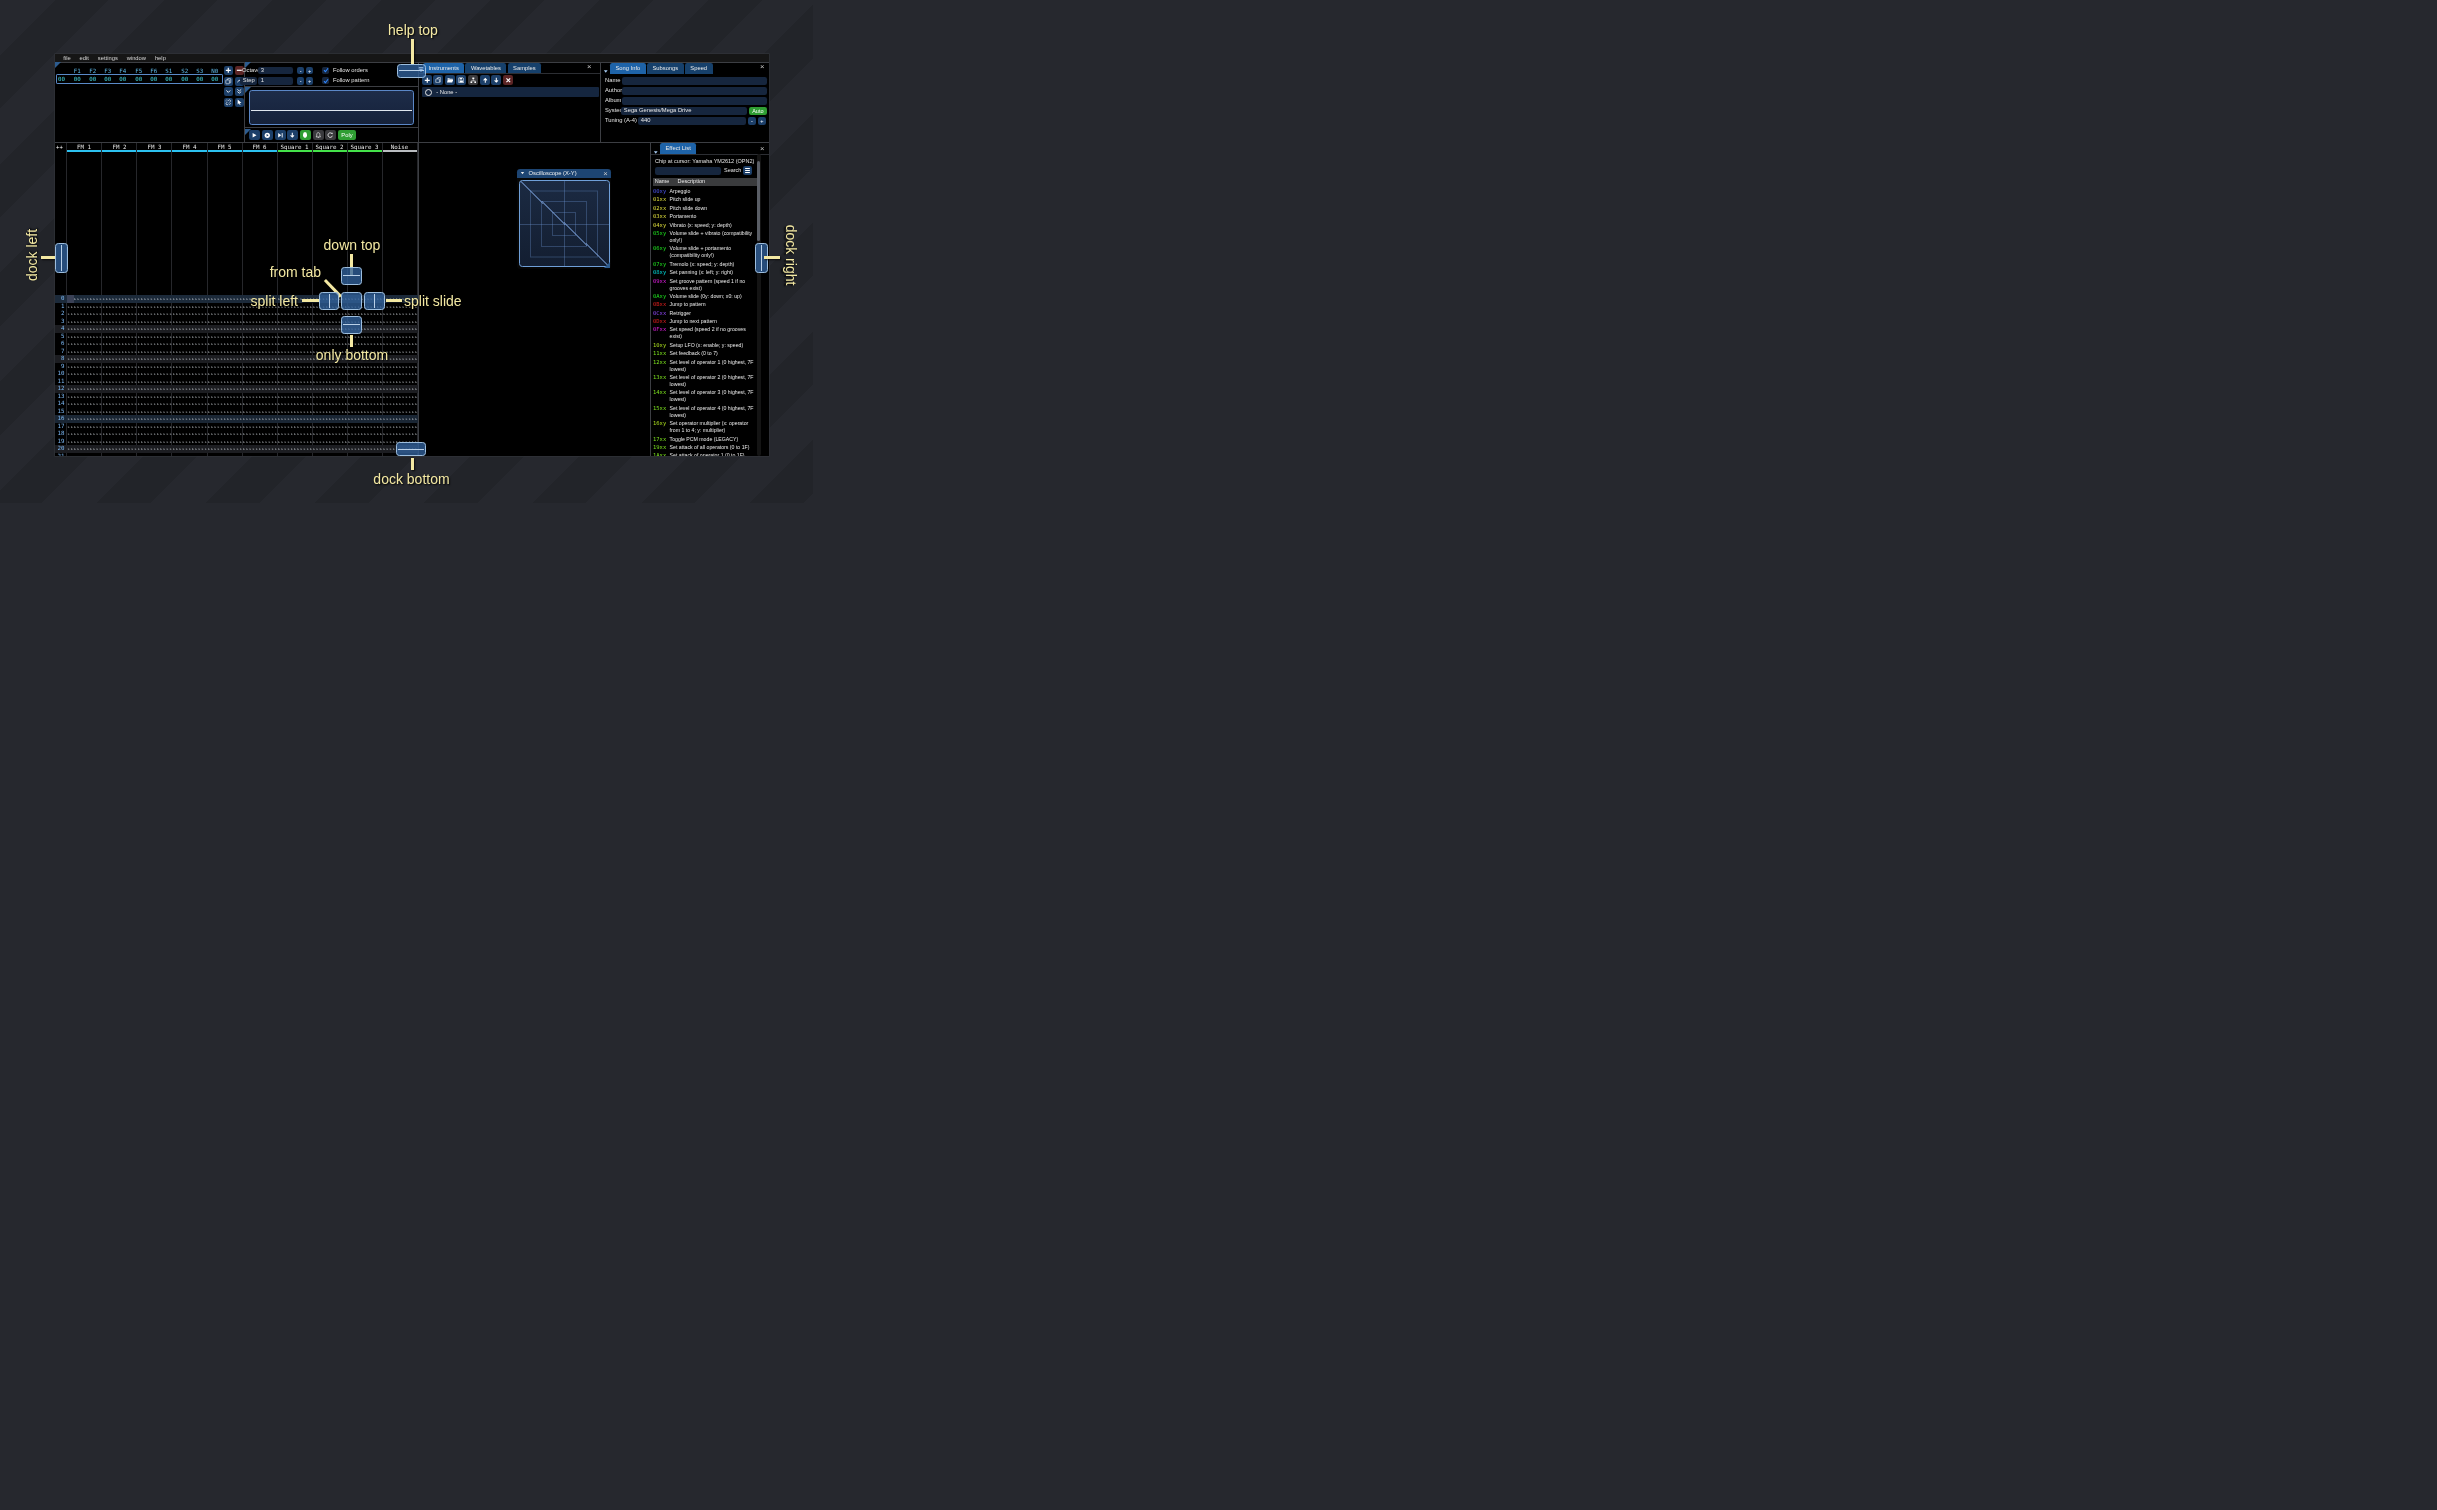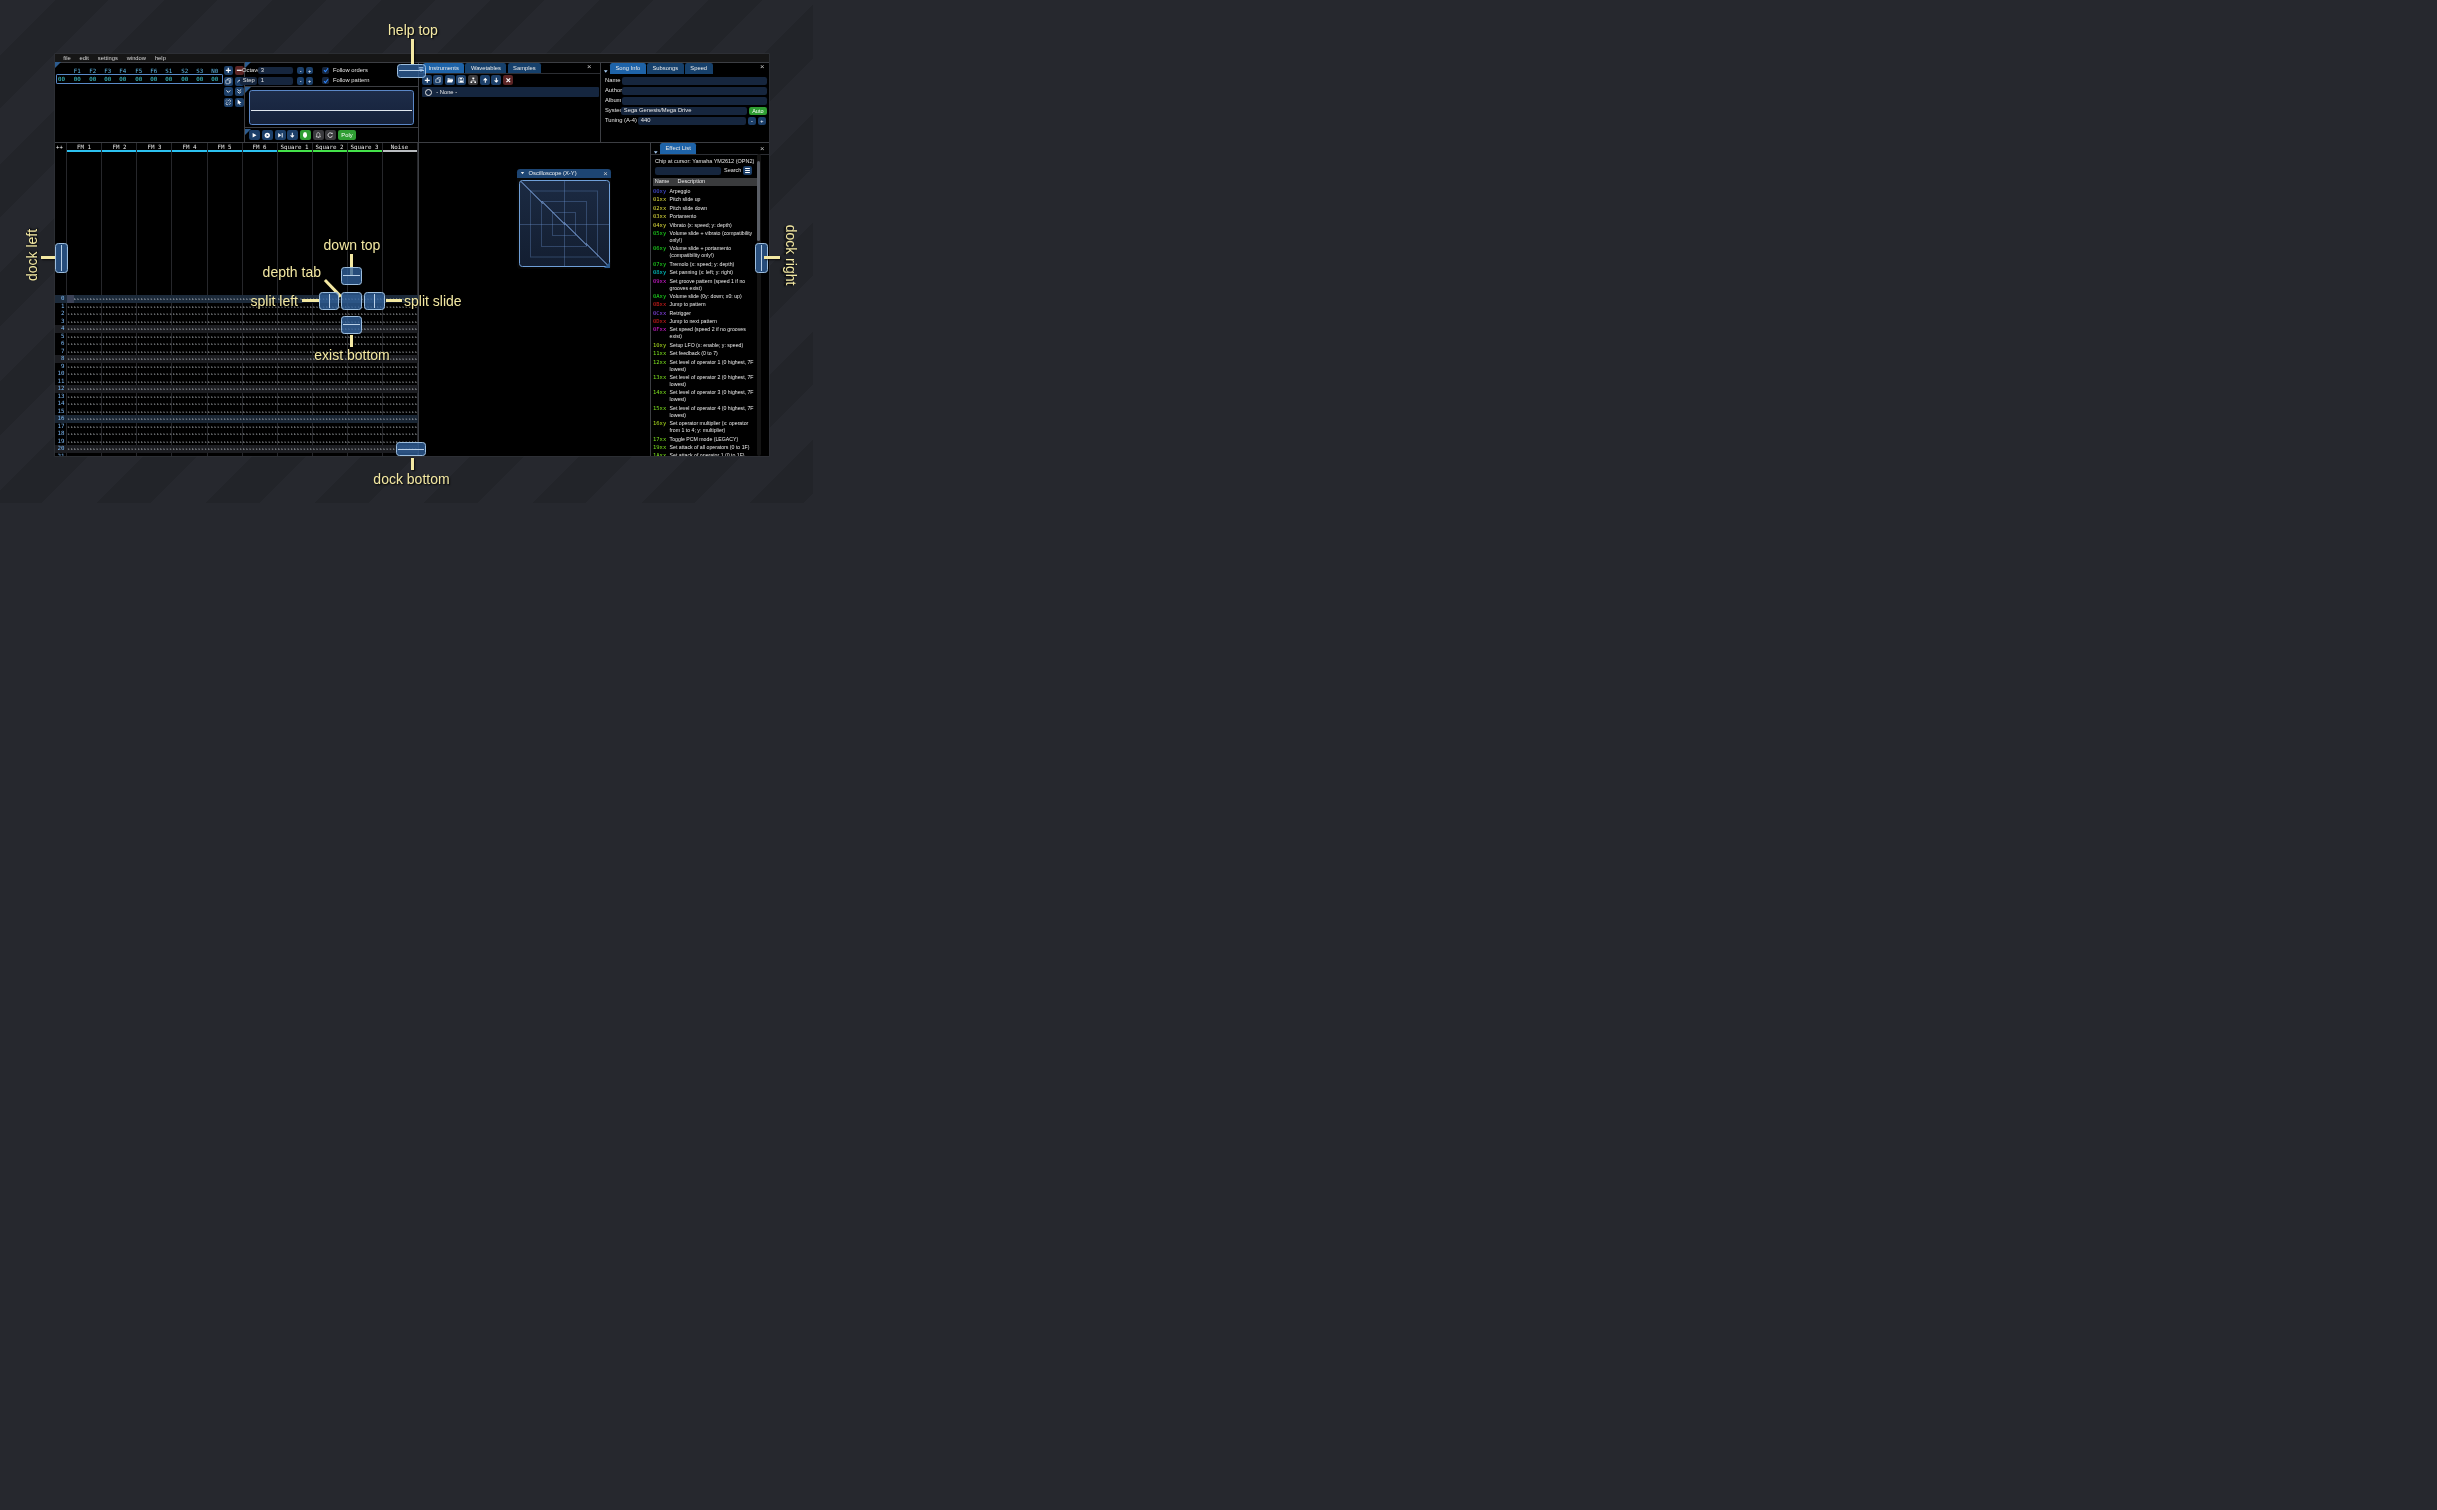--- a/index.html
+++ b/index.html
@@ -642,35 +642,35 @@
     </div>
   <div class="leader" style="left:764px;top:256px;width:15.5px;height:2.8px;"></div>
   <div class="ov-label" style="left:752px;top:247px;width:77px;text-align:center;transform:rotate(90deg);">dock right</div>
 
   <div class="ov-label" style="left:312px;top:237px;width:80px;text-align:center;">down top</div>
   <div class="leader" style="left:350px;top:254px;width:2.8px;height:21.5px;"></div>
   <div class="dockbtn" style="left:341px;top:267px;width:21px;height:17.7px;">
       <div class="dh"></div>
     </div>
 
-  <div class="ov-label" style="left:259px;top:264px;width:62px;text-align:right;">depth tab</div>
+  <div class="ov-label" style="left:259px;top:264px;width:62px;text-align:right;">from tab</div>
   <div class="leader" style="left:326px;top:279px;width:23px;height:2.8px;transform:rotate(46deg);transform-origin:0 0;"></div>
   <div class="dockbtn" style="left:341px;top:292px;width:21px;height:17.7px;"></div>
 
   <div class="ov-label" style="left:247px;top:293px;width:51px;text-align:right;">split left</div>
   <div class="leader" style="left:302px;top:299px;width:17px;height:2.8px;"></div>
   <div class="dockbtn" style="left:319px;top:292px;width:20.4px;height:17.7px;">
       <div class="dv"></div>
     </div>
 
   <div class="dockbtn" style="left:364px;top:292px;width:21px;height:17.7px;">
       <div class="dv"></div>
     </div>
   <div class="leader" style="left:386px;top:299px;width:15.5px;height:2.8px;"></div>
   <div class="ov-label" style="left:404px;top:293px;width:72px;">split slide</div>
 
   <div class="dockbtn" style="left:341px;top:316px;width:21px;height:17.7px;">
       <div class="dh"></div>
     </div>
   <div class="leader" style="left:350px;top:335px;width:2.8px;height:12px;"></div>
-  <div class="ov-label" style="left:312px;top:347px;width:80px;text-align:center;">exist bottom</div>
+  <div class="ov-label" style="left:312px;top:347px;width:80px;text-align:center;">only bottom</div>
 </div>
 
 
 </body></html>

